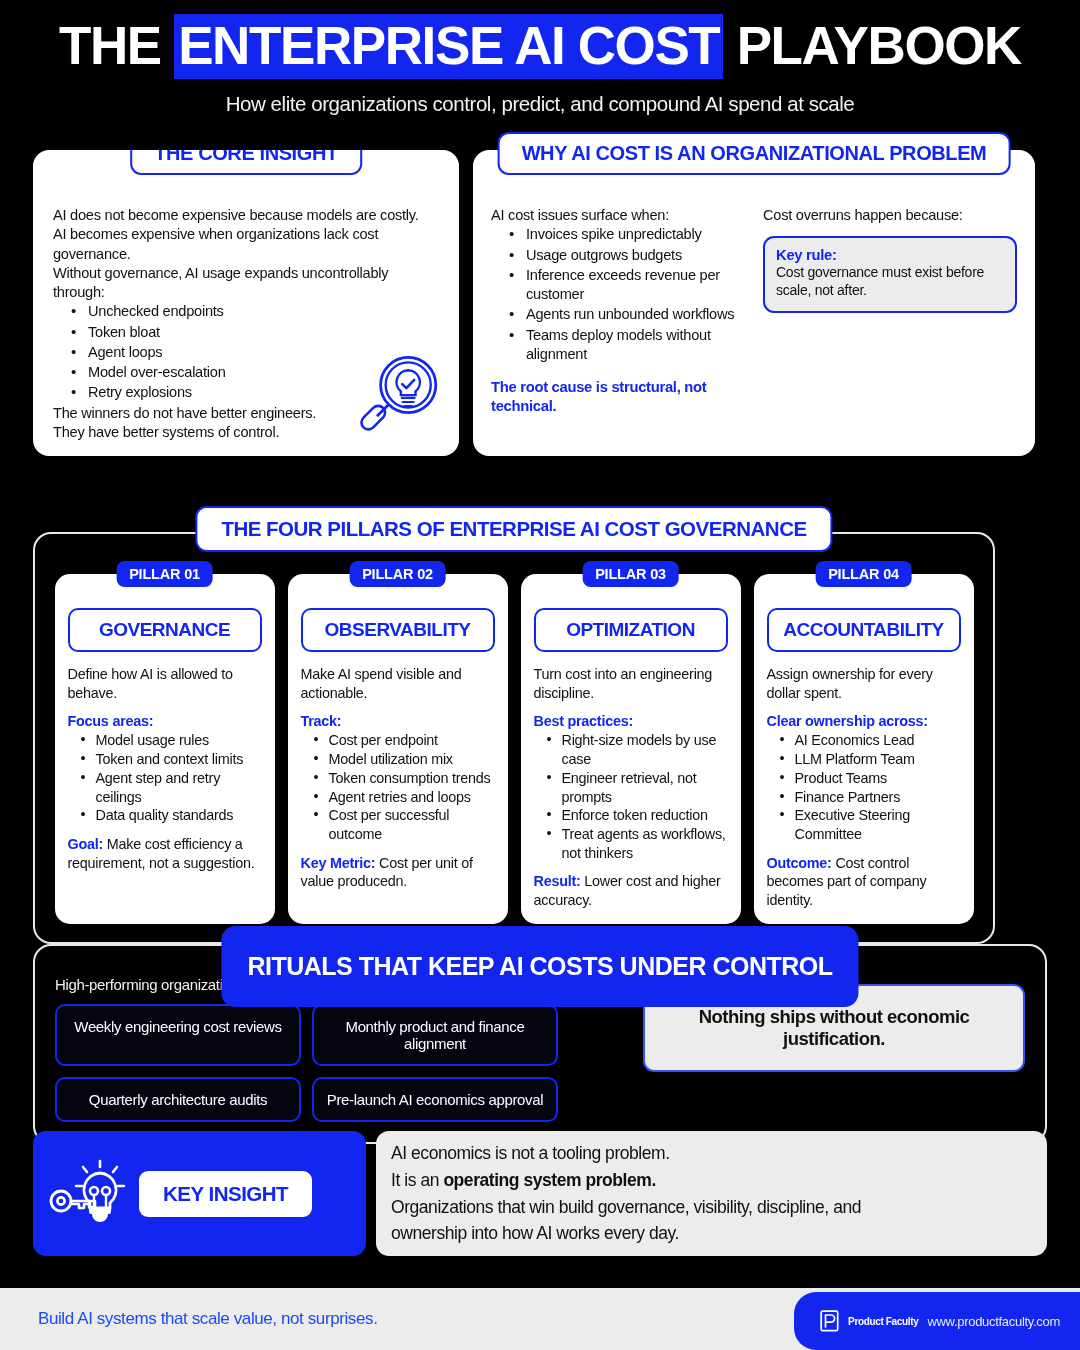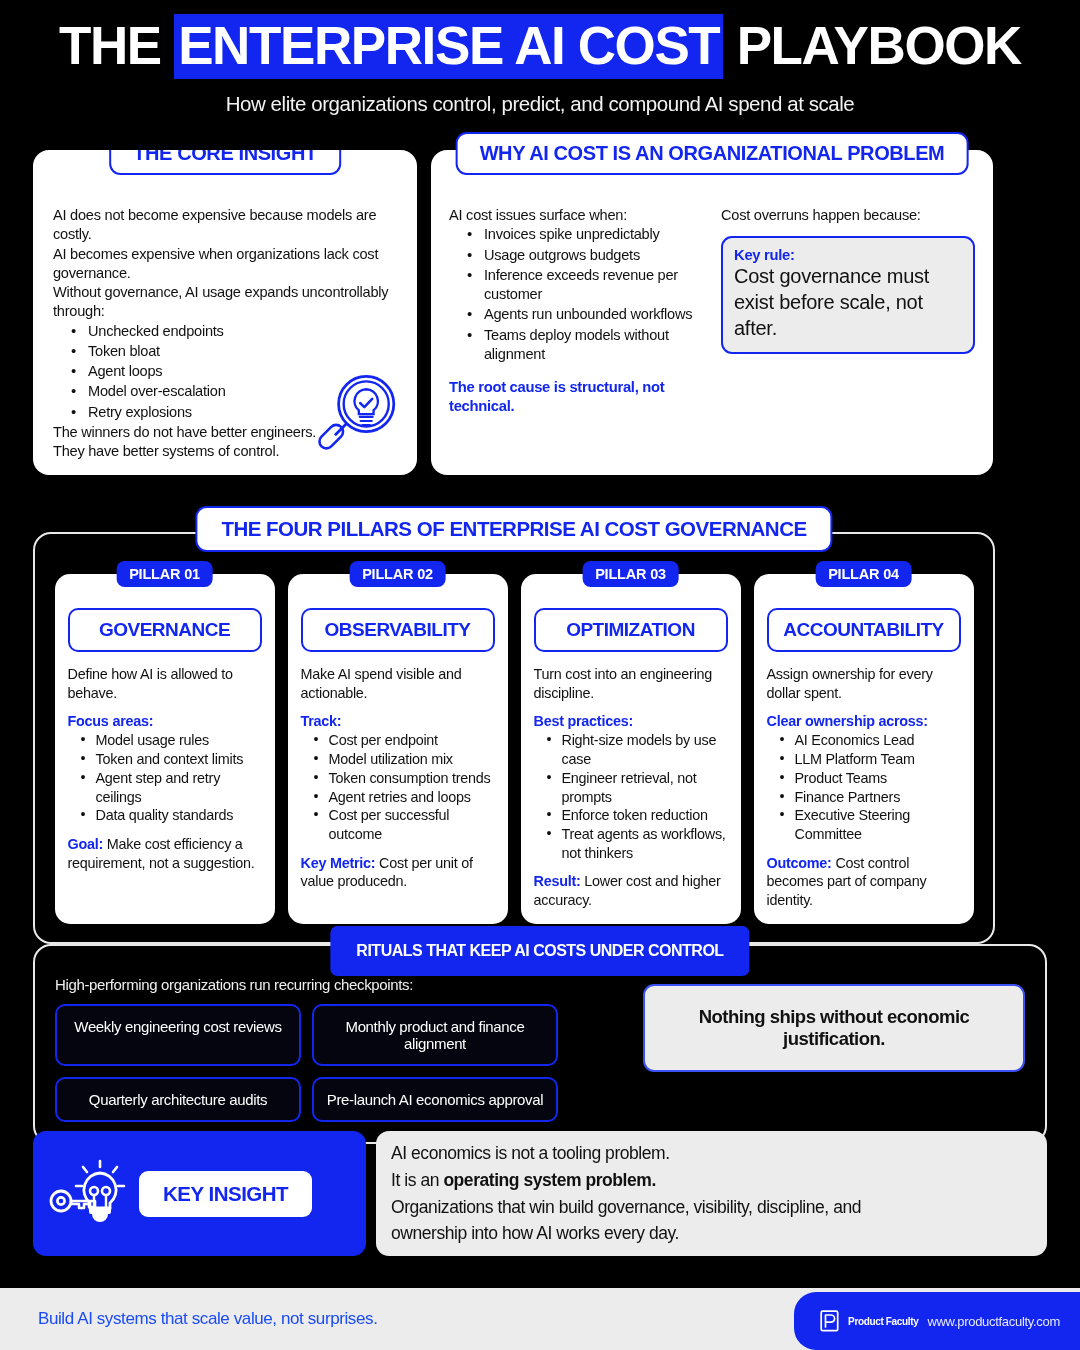--- a/index.html
+++ b/index.html
@@ -29,42 +29,42 @@
   }
   .badge-title {
     position: absolute; top: -18px; left: 50%; transform: translateX(-50%);
     background: #ffffff; border: 2.5px solid #1226F0; border-radius: 11px;
     color: #1226F0; font-weight: 700; font-size: 20px; letter-spacing: -0.4px;
     padding: 8px 22px; white-space: nowrap; z-index: 3;
   }
 
   
   .toprow { position: absolute; left: 33px; top: 150px; display: flex; gap: 14px; }
-  .card-core { width: 384px; min-height: 297px; padding: 56px 20px 14px 20px; position: relative; overflow: hidden; }
+  .card-core { width: 426px; min-height: 297px; padding: 56px 20px 14px 20px; position: relative; overflow: hidden; }
   .card-why  { width: 562px; min-height: 297px; padding: 56px 18px 14px 18px; position: relative; }
 
   .body-txt { font-size: 14.6px; line-height: 1.32; color: #111111; letter-spacing: -0.25px; }
   ul.bl { list-style: none; margin: 0 0 0 16px; }
   ul.bl li { position: relative; padding-left: 19px; margin: 0 0 1px 0;
              font-size: 14.6px; line-height: 1.32; color: #111; letter-spacing: -0.25px; }
   ul.bl li::before { content: "\2022"; position: absolute; left: 2px; top: -1px; font-size: 15px; }
 
   .magnifier { position: absolute; right: 14px; bottom: 14px; width: 92px; height: 92px; }
 
   .why-cols { display: flex; gap: 18px; }
   .why-col { flex: 1 1 0; }
   .why-col.left { max-width: 268px; }
   .root-cause { margin-top: 14px; color: #1226F0; font-weight: 700; font-size: 14.8px;
                 line-height: 1.3; letter-spacing: -0.3px; }
   .keyrule {
     margin-top: 11px; background: #ececec; border: 2.2px solid #1226F0; border-radius: 11px;
     padding: 9px 11px 11px 11px;
   }
   .keyrule .kr-label { color: #1226F0; font-weight: 700; font-size: 14.8px; letter-spacing: -0.3px;}
-  .keyrule .kr-text  { color: #111; font-size: 20px; line-height: 1.3; letter-spacing: -0.25px;}
+  .keyrule .kr-text  { color: #111; font-size: 14px; line-height: 1.3; letter-spacing: -0.25px;}
 
   
   .pillars-wrap { position: absolute; left: 33px; top: 532px; width: 962px; }
   .pillars-box {
     border: 2.2px solid #e9e9e9; border-radius: 18px; background: #000;
     padding: 40px 14px 18px 14px; display: flex; gap: 13px; justify-content: center;
   }
   .pillars-heading {
     position: absolute; top: -26px; left: 50%; transform: translateX(-50%);
     background: #fff; border: 2.5px solid #1226F0; border-radius: 11px;
@@ -94,22 +94,22 @@
   ul.pl li::before { content: "\2022"; position: absolute; left: 1px; top: -1px; }
 
   
   .rituals-wrap { position: absolute; left: 33px; top: 944px; width: 1014px; }
   .rituals-box {
     border: 2.2px solid #e9e9e9; border-radius: 18px; background: #000;
     padding: 30px 20px 20px 20px;
   }
   .rituals-heading {
     position: absolute; top: -18px; left: 50%; transform: translateX(-50%);
-    background: #1226F0; color: #ffffff; font-weight: 700; font-size: 16px;
-    letter-spacing: -0.5px; border-radius: 7px; padding: 16px 26px; white-space: nowrap; z-index: 4;
+    background: #1226F0; color: #ffffff; font-weight: 700; font-size: 25px;
+    letter-spacing: -0.5px; border-radius: 14px; padding: 26px 26px; white-space: nowrap; z-index: 4;
   }
   .rituals-inner { display: flex; gap: 18px; }
   .rituals-left { width: 570px; }
   .rituals-lead { color: #f0f0f0; font-size: 15px; letter-spacing: -0.35px; margin-bottom: 11px; }
   .chips { display: flex; flex-wrap: wrap; gap: 11px; }
   .chip {
     width: 246px; border: 2.2px solid #1226F0; border-radius: 10px; background: #050510;
     color: #ffffff; font-size: 15px; letter-spacing: -0.35px; text-align: center;
     padding: 12px 6px;
   }

